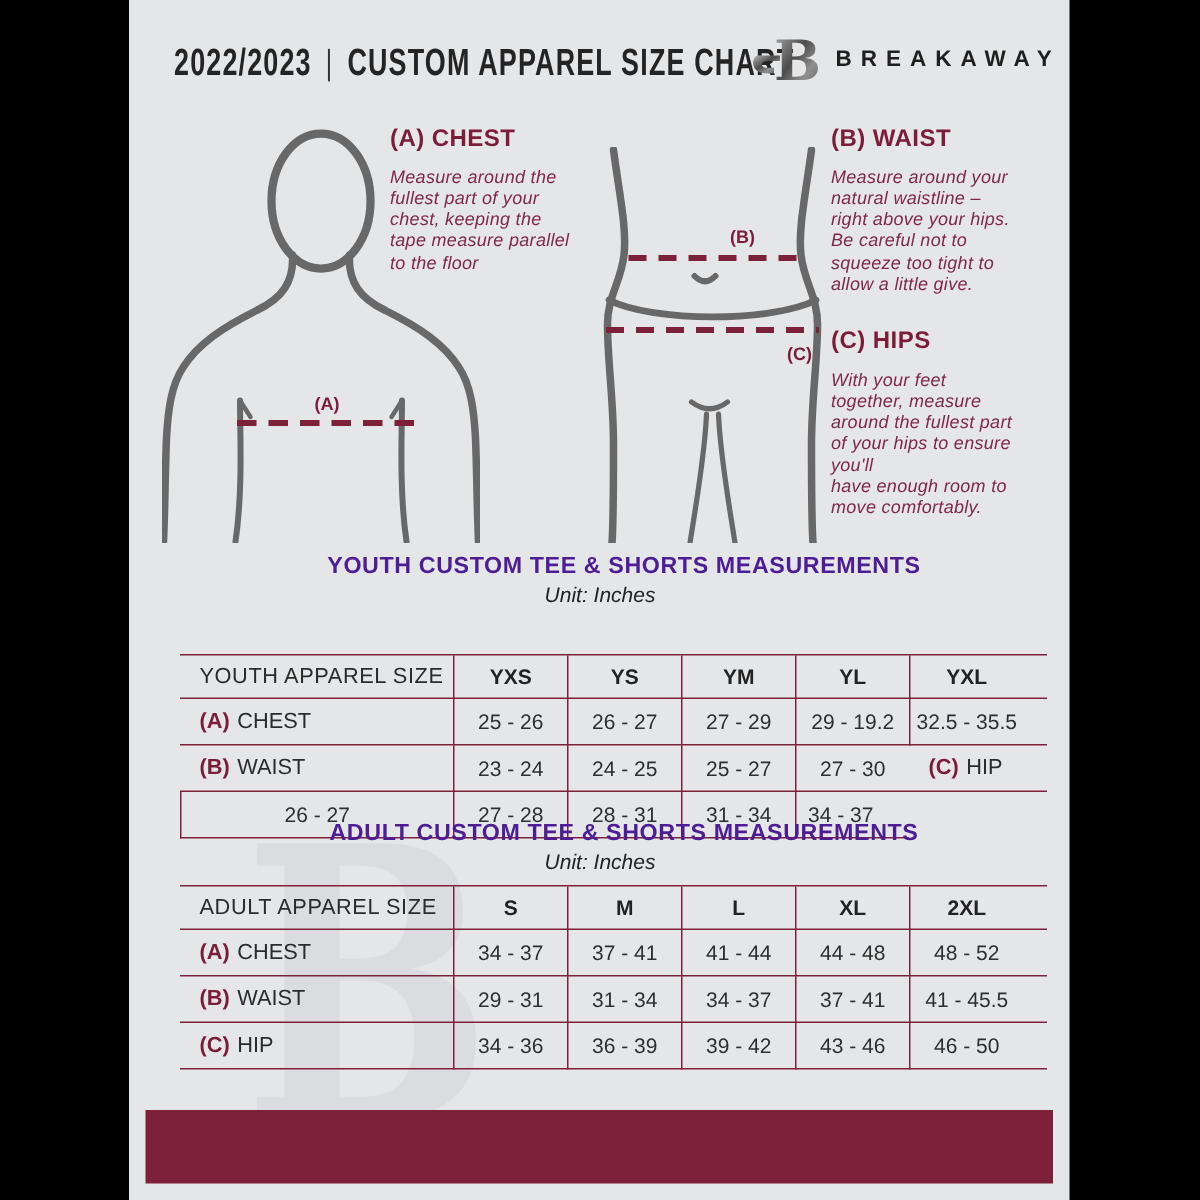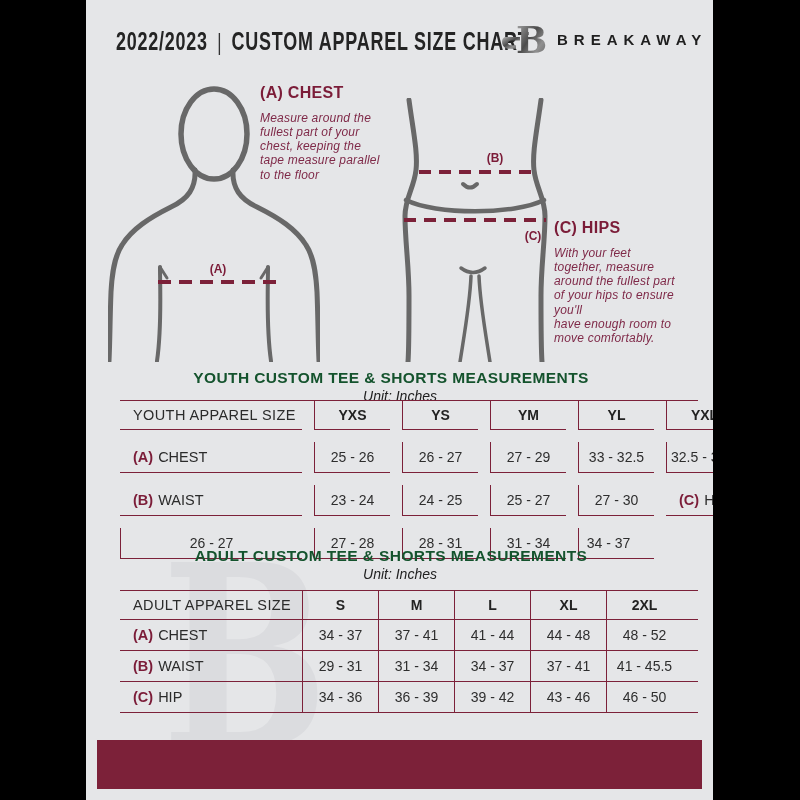--- a/index.html
+++ b/index.html
@@ -32,32 +32,32 @@
   
   .instr{position:absolute;width:150px;z-index:1;}
   .instr h3{font-size:16px;font-weight:bold;color:var(--maroon-head);letter-spacing:0.3px;}
   .instr p{margin-top:9px;font-style:italic;font-size:12px;line-height:1.18;letter-spacing:0.2px;
     color:var(--maroon-body);white-space:pre-line;}
   .instr-a{left:174px;top:84px;}
   .instr-b{left:468px;top:84px;}
   .instr-c{left:468px;top:219px;}
 
   
-  .sec-title{position:absolute;left:25px;width:560px;text-align:center;font-weight:bold;
-    font-size:15.5px;color:#14532d;letter-spacing:0.4px;z-index:1;}
+  .sec-title{position:absolute;left:50px;width:560px;text-align:center;font-weight:bold;
+    font-size:15.5px;color:#4c1d95;letter-spacing:0.4px;z-index:1;}
   .sec-unit{position:absolute;left:34px;width:560px;text-align:center;font-style:italic;
     font-size:14px;color:#222;z-index:1;}
   .t1-title{top:369px;} .t1-unit{top:388px;}
   .t2-title{top:547px;} .t2-unit{top:566px;}
 
   
   .sizetable{position:absolute;left:34px;width:578px;display:grid;
     grid-template-columns:182px 76px 76px 76px 76px 92px;
     border-top:1.5px solid var(--maroon);z-index:1;}
-  .t1{top:400px;gap:12px;} .t2{top:590px;}
+  .t1{top:436px;} .t2{top:590px;}
   .cell{height:31px;display:flex;align-items:center;justify-content:center;
     border-bottom:1.5px solid var(--maroon);font-size:14px;color:#2E2E2E;}
   .cell.head{height:29px;}
   .cell.v{border-left:1.5px solid var(--maroon);}
   .cell.last{padding-right:16px;}
   .cell.lbl{justify-content:flex-start;padding-left:13px;}
   .cell.colname{font-size:14.5px;letter-spacing:0.4px;color:#2B2B2B;}
   .cell.size{font-weight:bold;font-size:14px;color:#222;}
   .cell.rowlab{justify-content:flex-start;padding-left:13px;font-size:14.5px;color:#2B2B2B;}
   .rowlab .key{font-weight:bold;color:var(--maroon-head);margin-right:5px;}
@@ -129,20 +129,29 @@
   </div>
 
   <div class="instr instr-a">
     <h3>(A) CHEST</h3>
     <p>Measure around the
 fullest part of your
 chest, keeping the
 tape measure parallel
 to the floor</p>
   </div>
+  <div class="instr instr-b">
+    <h3>(B) WAIST</h3>
+    <p>Measure around your
+natural waistline –
+right above your hips.
+Be careful not to
+squeeze too tight to
+allow a little give.</p>
+  </div>
   <div class="instr instr-c">
     <h3>(C) HIPS</h3>
     <p>With your feet
 together, measure
 around the fullest part
 of your hips to ensure
 you'll
 have enough room to
 move comfortably.</p>
   </div>
@@ -159,21 +168,21 @@
     <div class="cell head size v">YL</div>
     <div class="cell head size v last">YXL</div>
 
     <div class="cell rowlab">
         <span class="key">(A)</span>
         <span>CHEST</span>
       </div>
     <div class="cell v">25 - 26</div>
     <div class="cell v">26 - 27</div>
     <div class="cell v">27 - 29</div>
-    <div class="cell v">33 - 32.5</div>
+    <div class="cell v">29 - 19.2</div>
     <div class="cell v last">32.5 - 35.5</div>
 
     <div class="cell rowlab">
         <span class="key">(B)</span>
         <span>WAIST</span>
       </div>
     <div class="cell v">23 - 24</div>
     <div class="cell v">24 - 25</div>
     <div class="cell v">25 - 27</div>
     <div class="cell v">27 - 30</div>

